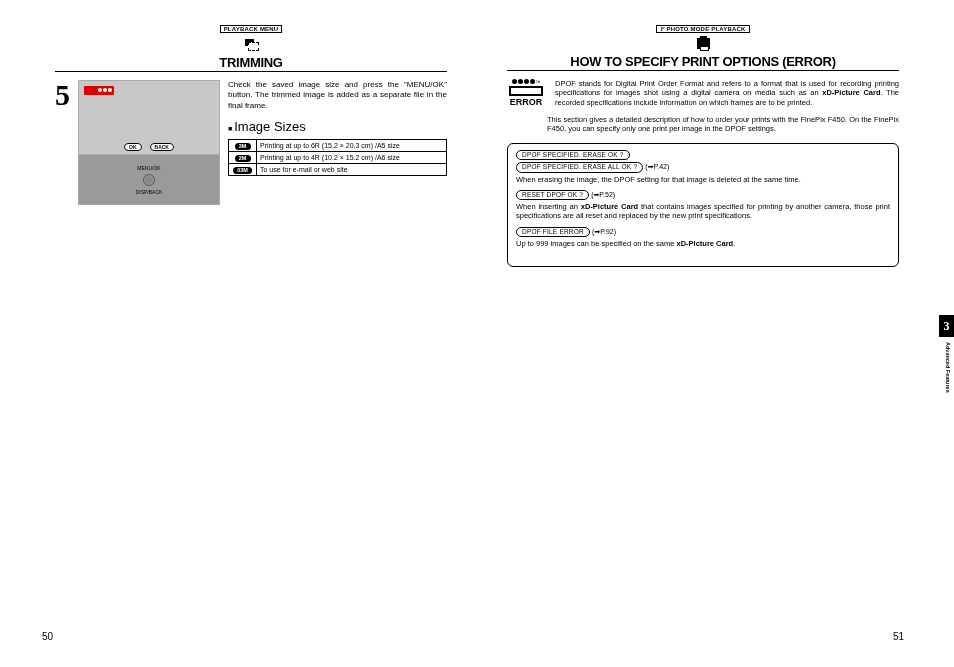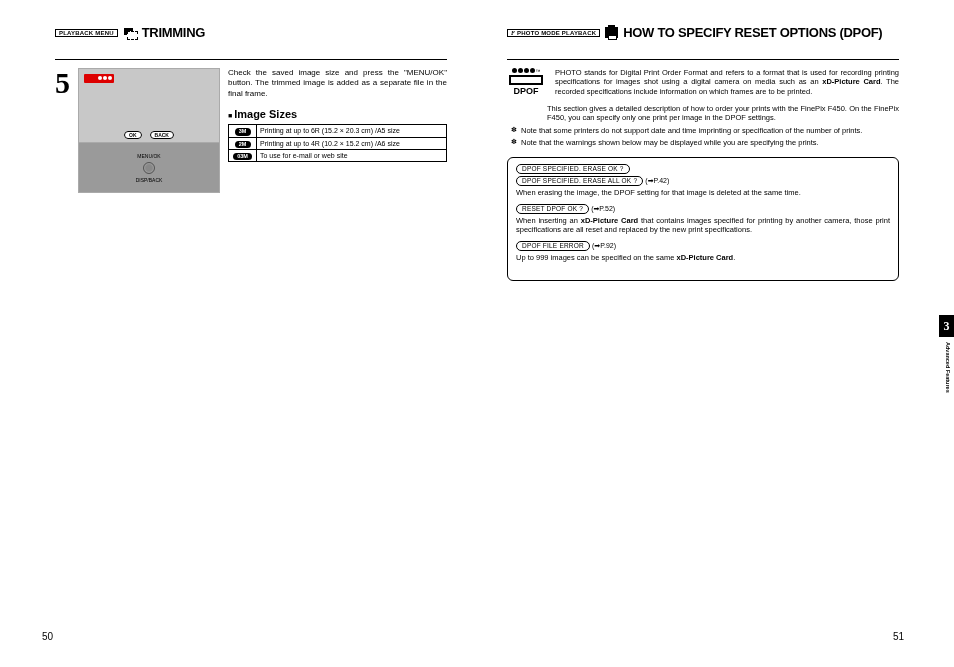--- a/index.html
+++ b/index.html
@@ -22,25 +22,26 @@
     height: 100%;
     position: relative;
     padding: 25px 30px 30px 55px;
   }
   .page-right {
     padding: 25px 55px 30px 30px;
   }
   
   .section-header {
     border-bottom: 1.5px solid #000;
-    padding-bottom: 19px;
+    padding-bottom: 1px;
     display: flex;
     align-items: center;
     gap: 5px;
     margin-bottom: 8px;
+    flex-direction: column;
   }
   .tag-box {
     border: 1px solid #000;
     font-size: 6px;
     padding: 0px 3px;
     font-weight: bold;
     letter-spacing: 0.2px;
     display: inline-block;
   }
   .tag-box .italic-f { font-style: italic; font-family: serif; font-weight: bold; }
@@ -136,22 +137,22 @@
     border: 1px solid #555; background: #888;
     box-shadow: inset 0 0 2px rgba(255,255,255,0.5);
   }
   .left-text-col {
     flex: 1;
     font-size: 8px;
     line-height: 1.3;
     text-align: justify;
   }
   .subheader {
-    font-weight: bold;
-    font-size: 11px;
+    font-weight: normal;
+    font-size: 13px;
     margin: 8px 0 3px 0;
   }
   .subheader::before { content: "■ "; font-size: 7px; }
   .size-table {
     border-collapse: collapse;
     width: 100%;
     font-size: 7px;
   }
   .size-table td {
     border: 0.5px solid #000;
@@ -338,44 +339,40 @@
           </table>
       </div>
     </div>
     <div class="page-num left">50</div>
   </div>
 
   <div class="page page-right">
     <div class="section-header">
       <span class="tag-box"><span class="italic-f">F</span><span> PHOTO MODE  PLAYBACK</span></span>
       <span class="print-icon"></span>
-      <span class="section-title">HOW TO SPECIFY RESET OPTIONS (DPOF)</span>
+      <span class="section-title">HOW TO SPECIFY PRINT OPTIONS (ERROR)</span>
     </div>
     <div class="right-body">
       <div class="dpof-row">
         <div class="dpof-logo">
           <div class="dpof-logo-top">
             <span class="dpof-dot"></span>
               <span class="dpof-dot"></span>
               <span class="dpof-dot"></span>
               <span class="dpof-dot"></span>
               <span class="tm">™</span>
           </div>
           <div style="border:2px solid #000; height:10px; margin:0 2px 1px 2px;"></div>
-          <div>DPOF</div>
+          <div>ERROR</div>
         </div>
         <div class="justify">
-          <span>PHOTO stands for Digital Print Order Format and refers to a format that is used for recording printing specifications for images shot using a digital camera on media such as an </span><b>xD-Picture Card</b><span>. The recorded specifications include information on which frames are to be printed.</span>
+          <span>DPOF stands for Digital Print Order Format and refers to a format that is used for recording printing specifications for images shot using a digital camera on media such as an </span><b>xD-Picture Card</b><span>. The recorded specifications include information on which frames are to be printed.</span>
         </div>
       </div>
       <p class="justify" style="padding-left:0; margin-bottom:4px;margin-left:40px;">This section gives a detailed description of how to order your prints with the FinePix F450. On the FinePix F450, you can specify only one print per image in the DPOF settings.</p>
-      <ul class="bullet-list">
-        <li>Note that some printers do not support date and time imprinting or specification of the number of prints.</li>
-        <li>Note that the warnings shown below may be displayed while you are specifying the prints.</li>
-      </ul>
 
       <div class="info-box">
         <div><span class="msg-pill">DPOF SPECIFIED. ERASE OK ?</span></div>
         <div><span class="msg-pill">DPOF SPECIFIED. ERASE ALL OK ?</span> <span class="ref">(➡P.42)</span></div>
         <p>When erasing the image, the DPOF setting for that image is deleted at the same time.</p>
 
         <div><span class="msg-pill">RESET DPOF OK ?</span> <span class="ref">(➡P.52)</span></div>
         <p><span>When inserting an </span><b>xD-Picture Card</b><span> that contains images specified for printing by another camera, those print specifications are all reset and replaced by the new print specifications.</span></p>
 
         <div><span class="msg-pill">DPOF FILE ERROR</span> <span class="ref">(➡P.92)</span></div>

